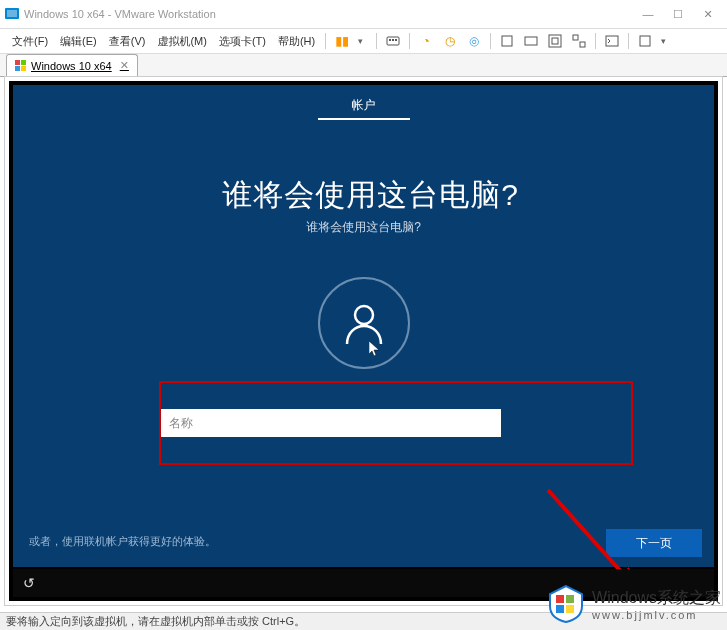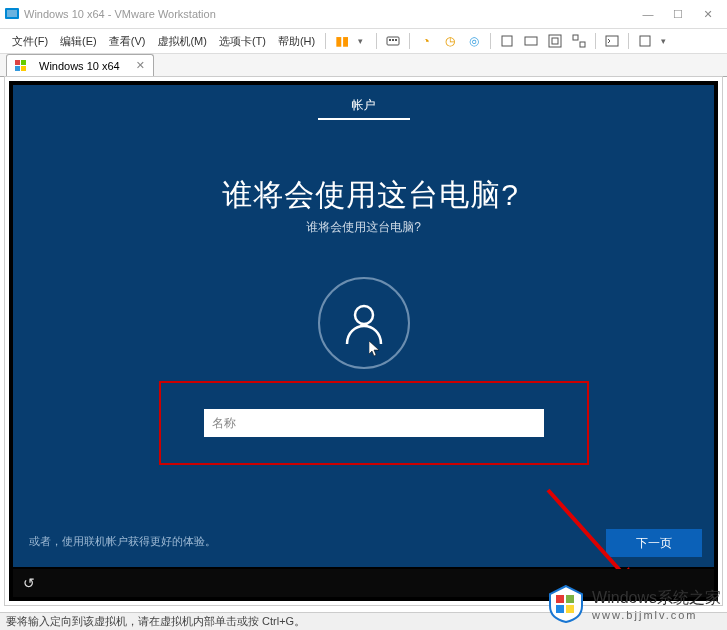--- a/index.html
+++ b/index.html
@@ -12,36 +12,36 @@
     .titlebar .win-btn { width: 30px; height: 20px; display: flex; align-items: center; justify-content: center; color: #888; font-size: 11px; cursor: pointer; }
     
     .menubar { height: 24px; background: #fff; display: flex; align-items: center; padding: 0 6px; font-size: 11px; color: #333; }
     .menubar .menu-item { padding: 2px 6px; cursor: pointer; }
     .menubar .sep { width: 1px; height: 16px; background: #ccc; margin: 0 4px; }
     .menubar .tool-icon { width: 20px; height: 20px; display: flex; align-items: center; justify-content: center; margin: 0 2px; cursor: pointer; font-size: 12px; }
     .menubar .pause-icon { color: #ff9800; font-weight: bold; }
     .menubar .chevron-icon { color: #666; font-size: 9px; margin-left: -4px; }
     
     .tabbar { height: 24px; background: #f5f5f5; border-top: 1px solid #ddd; border-bottom: 1px solid #aaa; display: flex; align-items: flex-end; padding-left: 6px; }
-    .tab { height: 22px; background: #fff; border: 1px solid #aaa; border-bottom: none; border-radius: 3px 3px 0 0; padding: 2px 8px; font-size: 11px; display: flex; align-items: center; gap: 12px; }
+    .tab { height: 22px; background: #fff; border: 1px solid #aaa; border-bottom: none; border-radius: 3px 3px 0 0; padding: 2px 8px; font-size: 11px; display: flex; align-items: center; gap: 4px; text-decoration: underline; }
     .tab .tab-icon { width: 12px; height: 12px; }
     .tab .close { color: #888; font-size: 11px; margin-left: 4px; cursor: pointer; }
     
     .vm-area { position: absolute; top: 76px; left: 4px; right: 4px; bottom: 24px; background: #fff; border: 1px solid #ccc; }
     .vm-black { position: absolute; inset: 4px 4px 4px 4px; background: #000; }
     
     .oobe { position: absolute; top: 4px; left: 4px; right: 4px; bottom: 34px; background: #083d6f; color: #fff; }
     .oobe-tab { position: absolute; top: 10px; left: 50%; transform: translateX(-50%); font-size: 12px; color: #fff; border-bottom: 2px solid #fff; padding: 2px 34px 4px; }
     .oobe-heading { position: absolute; top: 90px; left: 14px; right: 0; text-align: center; font-size: 30px; font-weight: 300; letter-spacing: 1px; }
     .oobe-sub { position: absolute; top: 134px; left: 0; right: 0; text-align: center; font-size: 12px; color: #d0dce8; }
     .avatar-circle { position: absolute; top: 192px; left: 50%; transform: translateX(-50%); width: 92px; height: 92px; border: 2px solid #6b8eb0; border-radius: 50%; display: flex; align-items: center; justify-content: center; }
     .avatar-circle svg { width: 46px; height: 46px; }
     .cursor-arrow { position: absolute; top: 256px; left: 356px; color: #fff; font-size: 13px; pointer-events: none; }
     
-    .highlight-box { position: absolute; top: 296px; left: 146px; width: 430px; height: 84px; border: 2px solid #c00; display: flex; align-items: center; justify-content: center; }
+    .highlight-box { position: absolute; top: 296px; left: 146px; width: 474px; height: 84px; border: 2px solid #c00; display: flex; align-items: center; justify-content: flex-start; }
     .name-input { width: 340px; height: 28px; background: #fff; border: none; padding: 0 8px; font-size: 12px; color: #333; }
     .name-input::placeholder { color: #888; }
     
     .offline-link { position: absolute; bottom: 18px; left: 16px; font-size: 11px; color: #9db9d4; }
     .next-btn { position: absolute; bottom: 10px; right: 12px; width: 96px; height: 28px; background: #0b61b8; color: #fff; border: none; font-size: 12px; cursor: pointer; }
     
     .red-arrow { position: absolute; top: 400px; left: 530px; width: 110px; height: 120px; pointer-events: none; }
     
     .vm-bottom { position: absolute; left: 4px; right: 4px; bottom: 4px; height: 28px; background: #0a0a0a; display: flex; align-items: center; padding-left: 10px; }
     .vm-back { color: #ddd; font-size: 14px; }

